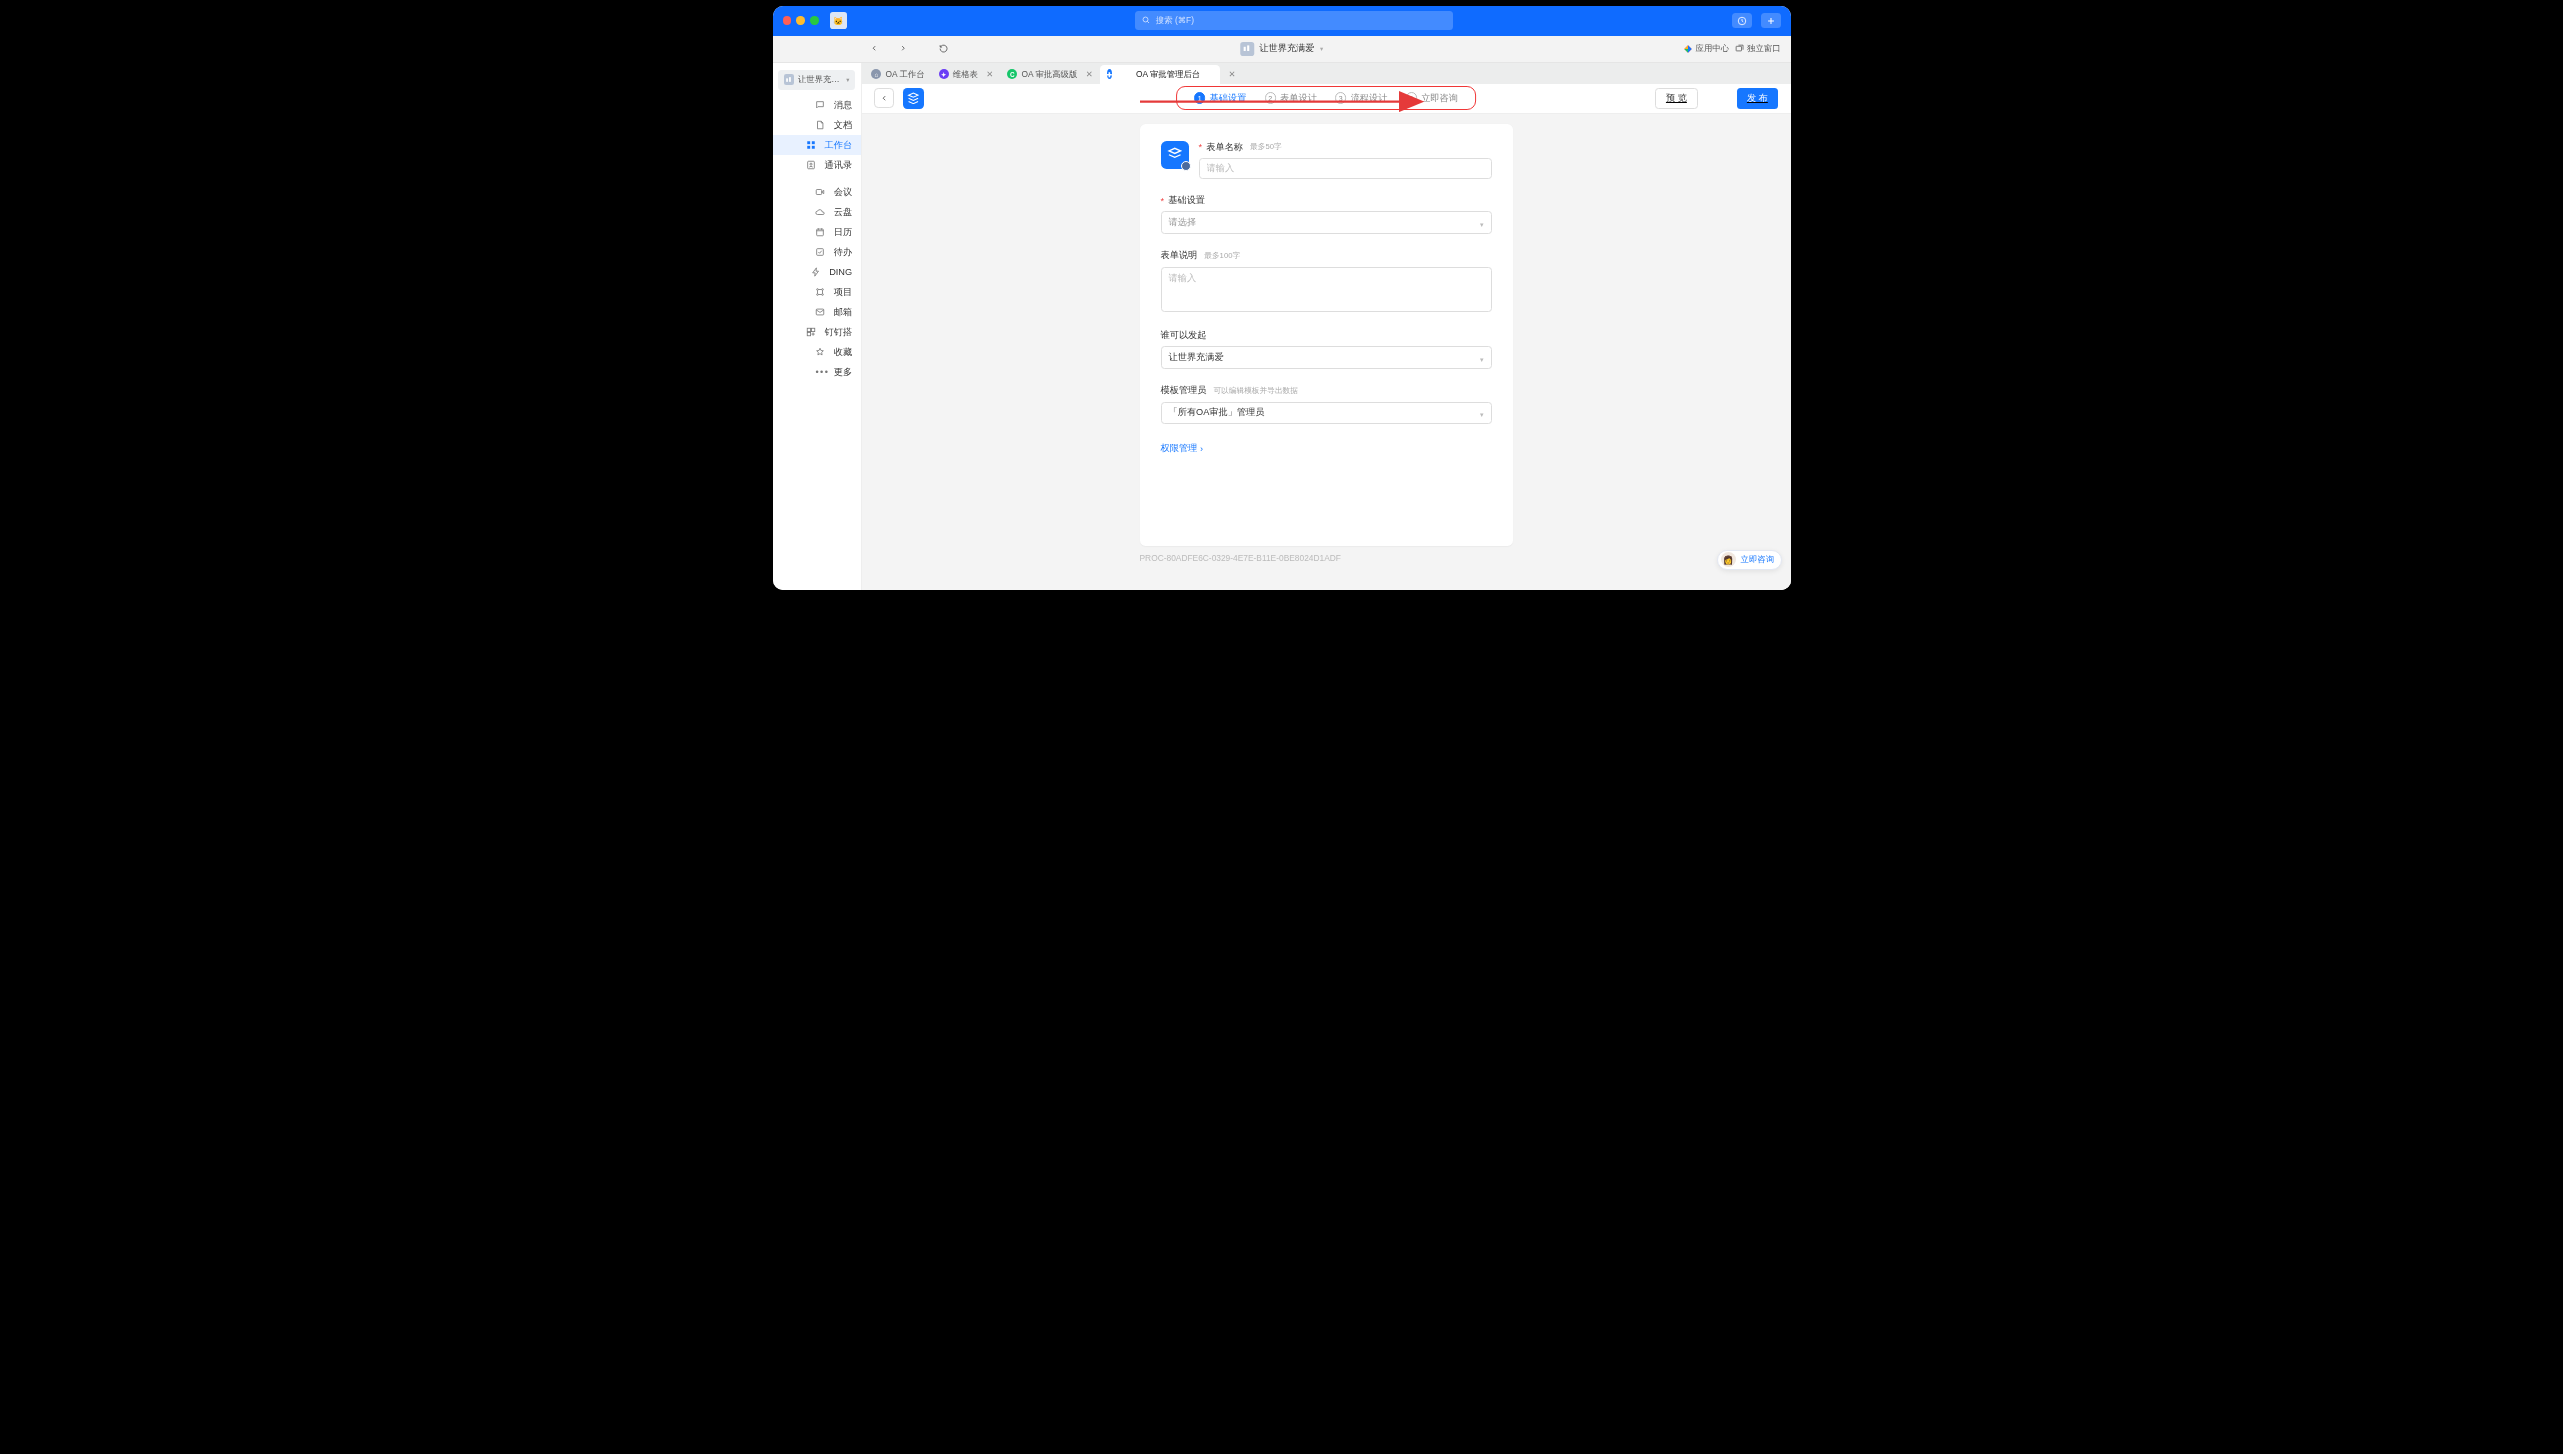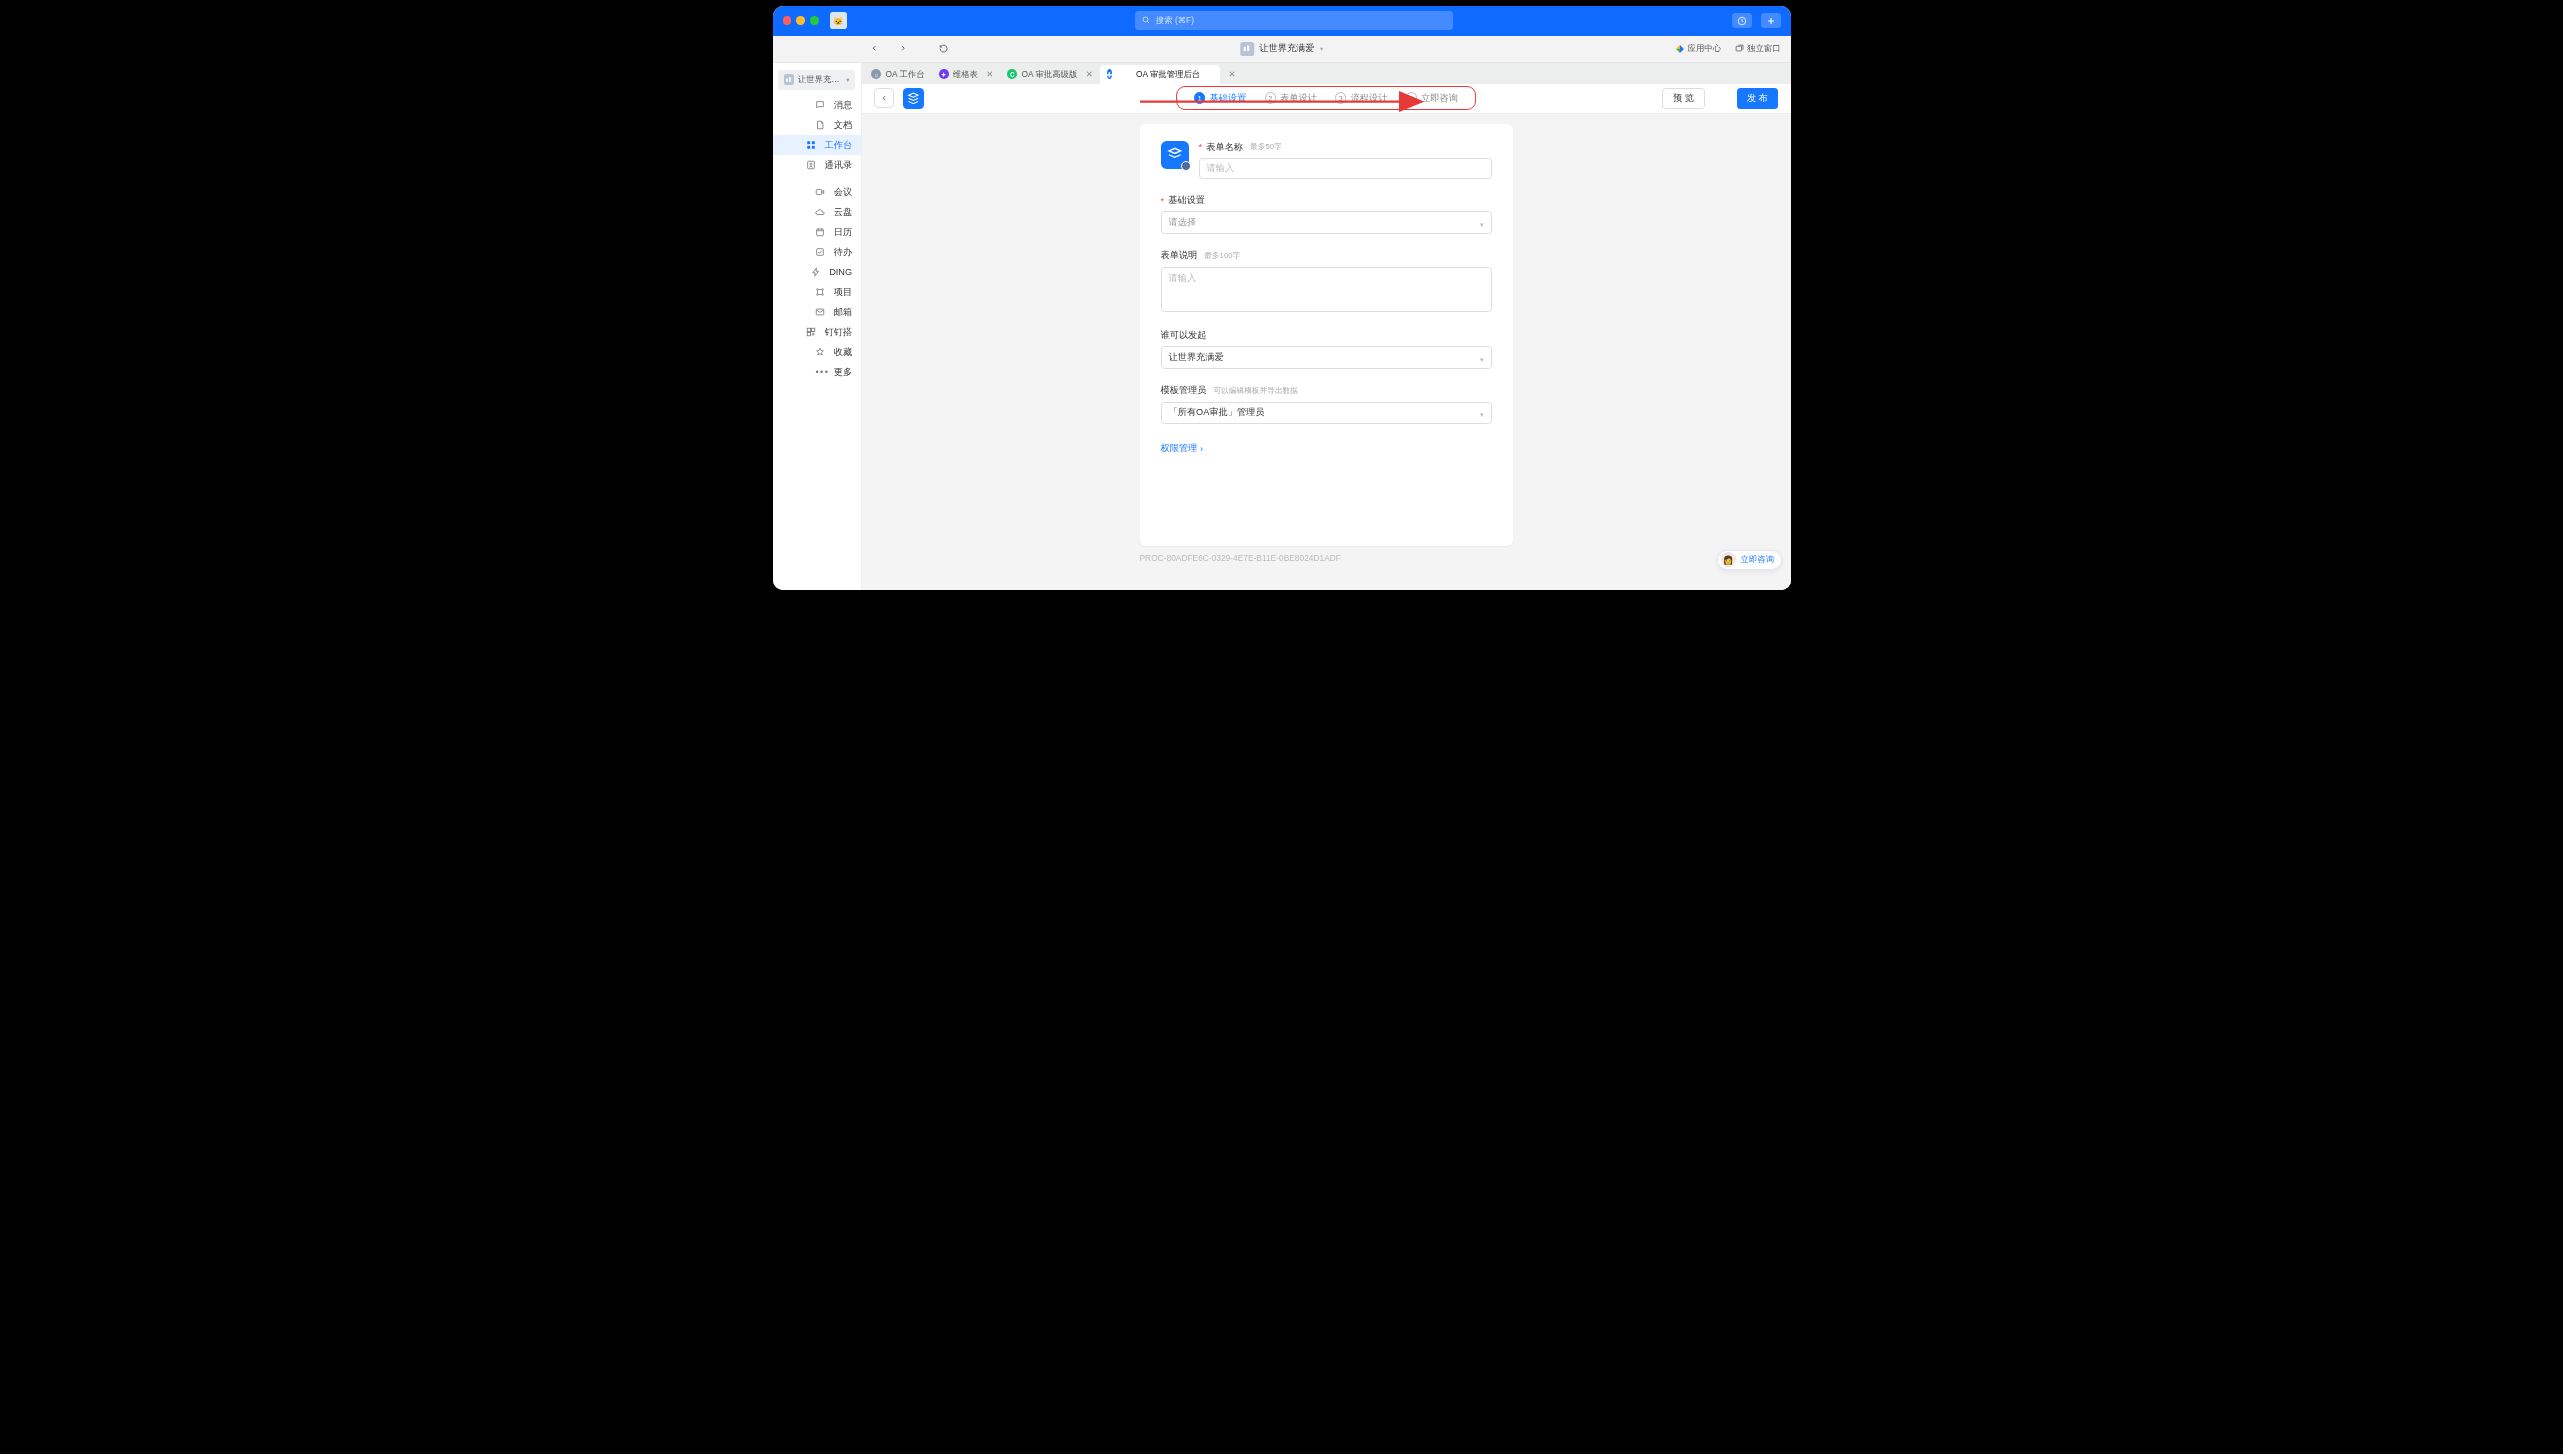--- a/index.html
+++ b/index.html
@@ -52,21 +52,21 @@
   .subheader {
     height: 27px; background: #f3f3f3;
     display: flex; align-items: center; padding: 0 10px;
     border-bottom: 0.7px solid #e5e5e5;
     position: relative;
   }
   .sub-left { display:flex; align-items:center; gap:12.7px; margin-left: 83px; }
   .navbtn { width:17px;height:17px;display:flex;align-items:center;justify-content:center;color:#555;border-radius:2.8px;}
   .sub-title-wrap { position:absolute; left:50%; transform:translateX(-50%); display:flex;align-items:center;gap:5.6px; font-size:9.2px; color:#333;}
   .sub-title-icon{width:14px;height:14px;border-radius:2.8px;background:#b8c4d6;display:flex;align-items:center;justify-content:center;color:#fff;font-size:7.7px;}
-  .sub-right { margin-left:auto; display:flex; gap:14px; align-items:center; font-size:8.4px; color:#555;}
+  .sub-right { margin-left:auto; display:flex; gap:6px; align-items:center; font-size:8.4px; color:#555;}
   .sub-right .diamond { width:10px;height:10px; }
   .sub-right-item{display:flex;align-items:center;gap:2.8px;}
 
   
   .body { display:flex; height: 527px; }
   .sidebar {
     width: 89px; background:#fff; border-right:0.7px solid #eee;
     padding-top: 4.2px;
     font-size: 9.2px; color:#333;
   }
@@ -119,21 +119,21 @@
     border:1.4px solid #f03636; padding:4.2px 17px; border-radius:9px;
     position:absolute; left:50%; transform:translateX(-50%);
   }
   .step{ display:flex; align-items:center; gap:4.2px; font-size:9.2px; color:#888;}
   .step .num{
     width:11.3px;height:11.3px;border-radius:50%;border:0.7px solid #bbb;
     display:flex;align-items:center;justify-content:center;font-size:7px;color:#888;
   }
   .step.active{ color:#1677ff; }
   .step.active .num{ background:#1677ff;border-color:#1677ff;color:#fff;}
-  .toolbar-right{ margin-left:auto; display:flex; }
+  .toolbar-right{ margin-left:auto; display:flex; gap:7px;text-decoration:underline;}
   .btn{
     height:21px;padding:0 10px;border-radius:3.5px;font-size:9.2px;
     display:flex;align-items:center;justify-content:center;cursor:default;
   }
   .btn.outline{ border:0.7px solid #ddd; color:#333; background:#fff;}
   .btn.primary{ background:#1677ff;color:#fff;margin-left:32px;}
 
   
   .arrow-overlay{
     position:absolute; left:366px; top:83px; pointer-events:none; z-index:50;

